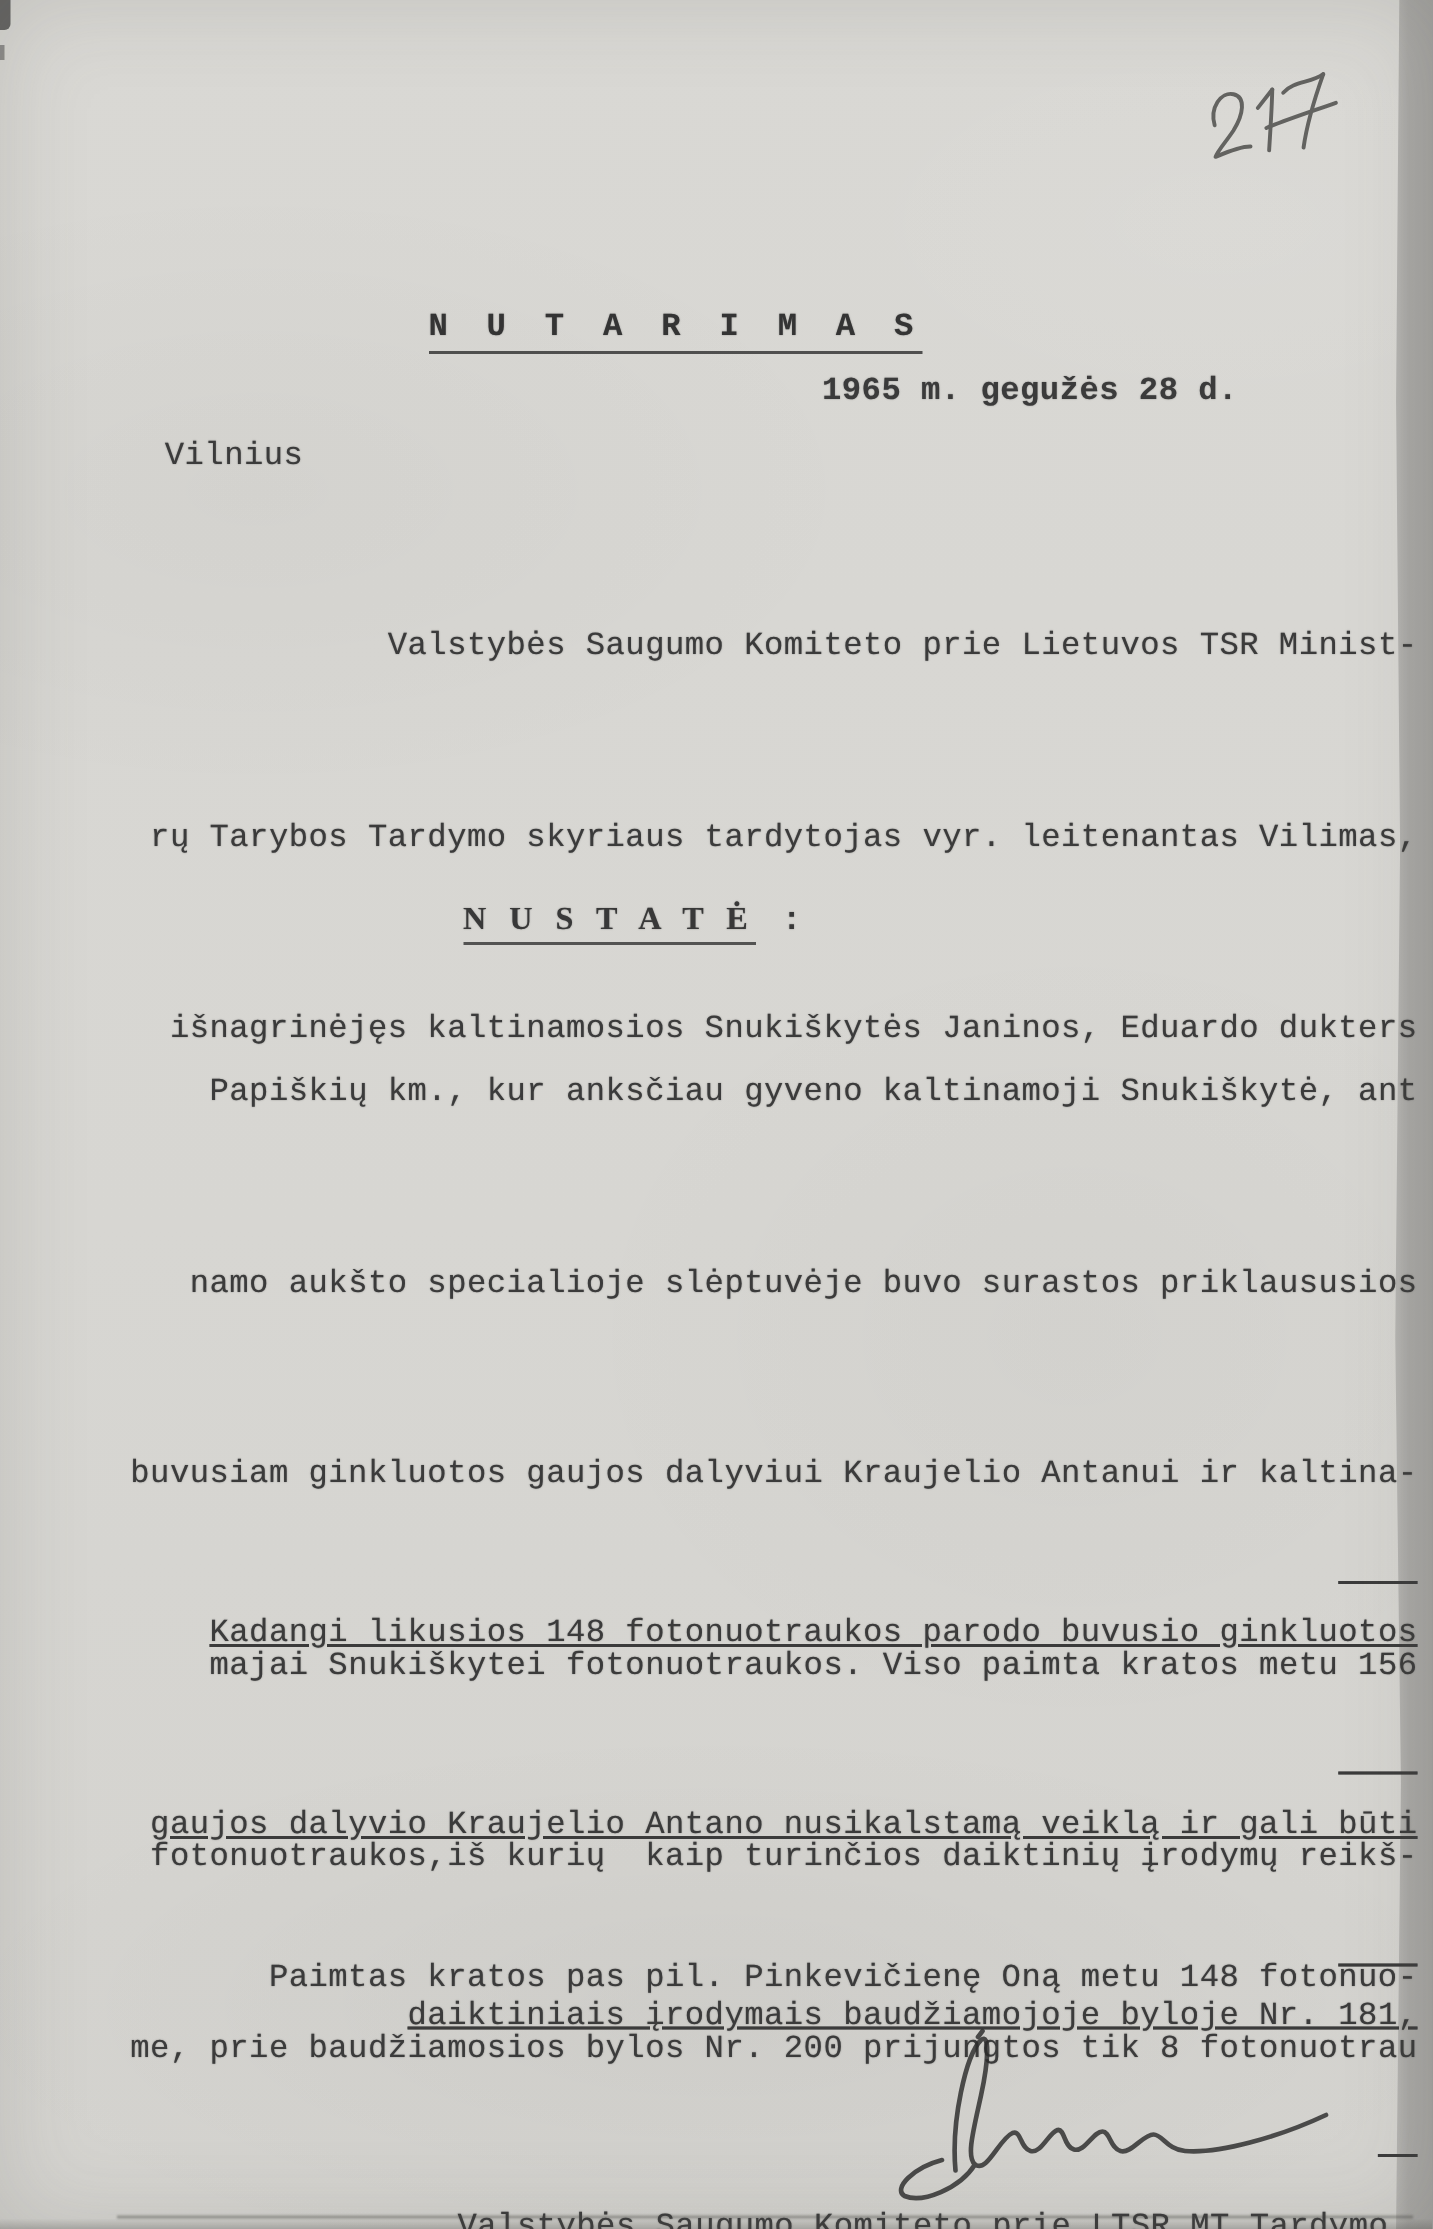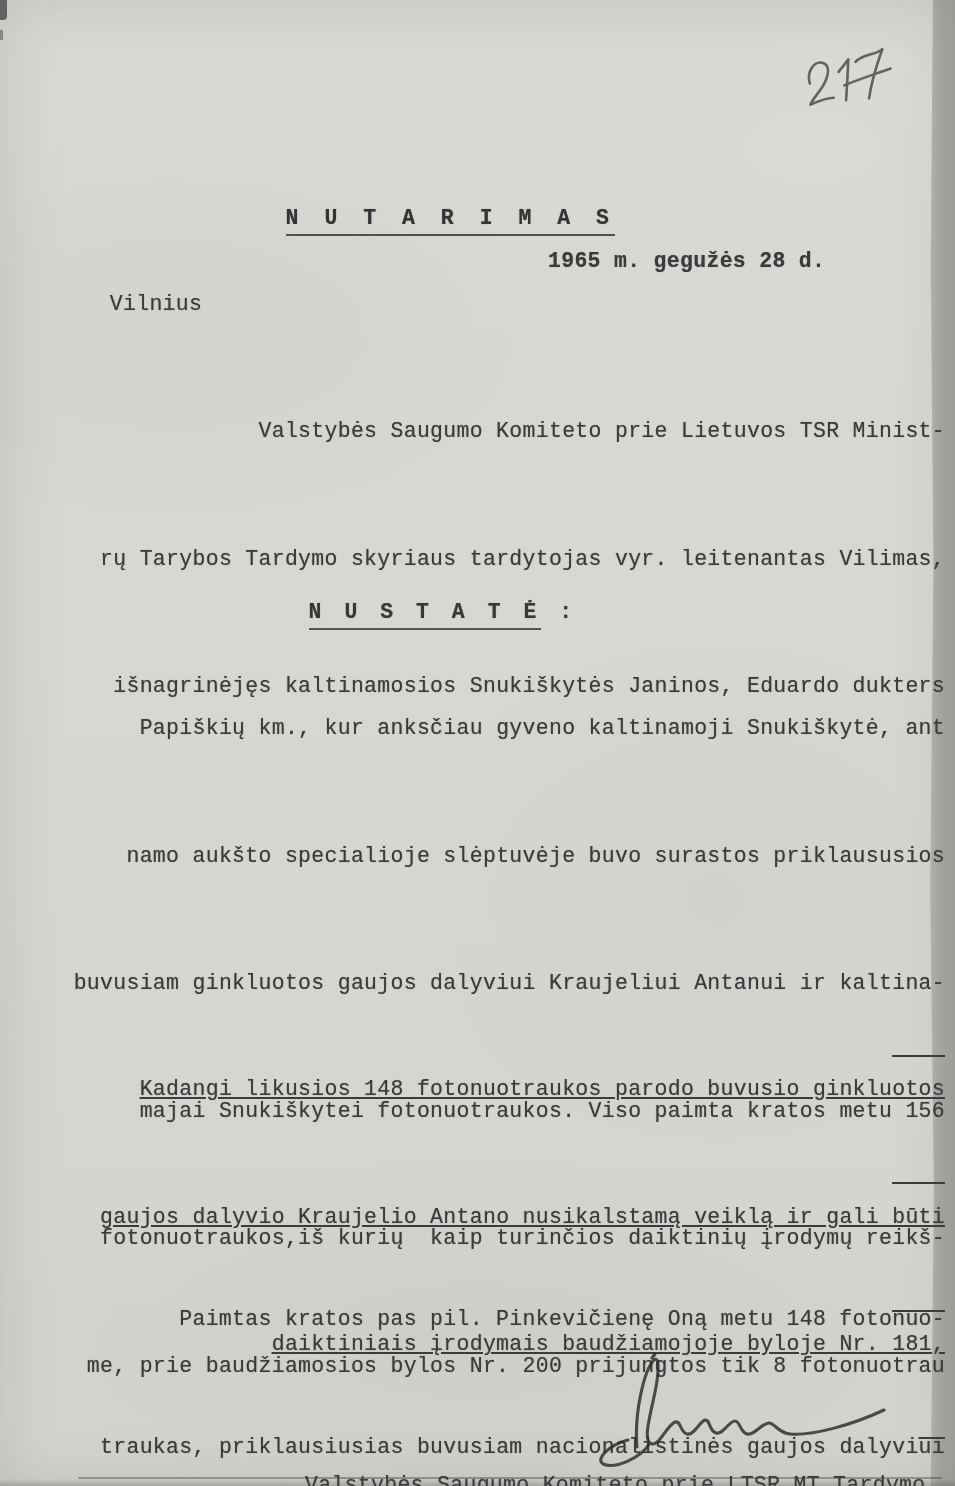--- a/index.html
+++ b/index.html
@@ -46,21 +46,21 @@
     position:absolute;
     font-size:21.5px;letter-spacing:.3px;line-height:42.5px;
     white-space:pre;
     text-shadow:0 0 1px rgba(55,55,55,0.55);
   }
   .title{
     top:154px;left:208px;letter-spacing:6.5px;font-weight:bold;color:#343434;
   }
   .title .u{border-bottom:2.5px solid rgba(45,45,45,0.8);padding-bottom:4px;}
   .heading{font-weight:bold;color:#383838;}
-  .heading .u{border-bottom:2.2px solid rgba(50,50,50,0.8);padding-bottom:4px;}
+  .heading .u{border-bottom:2.2px solid rgba(50,50,50,0.8);padding-bottom:4px;font-family:Liberation Serif, serif;}
   .h-nustate{top:548px;left:237px;letter-spacing:5px;}
   .h-nutare{top:1148px;left:280px;letter-spacing:5px;}
   .placedate{top:240px;left:57px;width:860px;}
   .placedate .date{position:absolute;left:491px;top:0;font-weight:bold;}
   .para{left:57px;width:888px;text-align:right;}
   .p-intro{top:325px;}
   .p-nustate1{top:622px;}
   .p-nustate2{top:983px;text-decoration:underline;}
   .p-nutare{top:1213px;}
   .indent-lg{padding-left:161px;}
@@ -110,37 +110,36 @@
     <div>išnagrinėjęs kaltinamosios Snukiškytės Janinos, Eduardo dukters</div>
   </div>
 
   <div class="tw heading h-nustate">
     <span class="u">N U S T A T Ė</span><span> <span>:</span></span>
   </div>
 
   <div class="tw para p-nustate1">
     <div>Papiškių km., kur anksčiau gyveno kaltinamoji Snukiškytė, ant</div>
     <div>namo aukšto specialioje slėptuvėje buvo surastos priklaususios</div>
-    <div>buvusiam ginkluotos gaujos dalyviui Kraujeliui Antanui ir kaltina-</div>
+    <div>buvusiam ginkluotos gaujos dalyviui Kraujelio Antanui ir kaltina-</div>
     <div>majai Snukiškytei fotonuotraukos. Viso paimta kratos metu 156</div>
     <div>fotonuotraukos,iš kurių  kaip turinčios daiktinių įrodymų reikš-</div>
     <div>me, prie baudžiamosios bylos Nr. 200 prijungtos tik 8 fotonuotrau</div>
     
   </div>
 
   <div class="tw para p-nustate2">
     <div class="indent-sm">Kadangi likusios 148 fotonuotraukos parodo buvusio ginkluotos</div>
     <div>gaujos dalyvio Kraujelio Antano nusikalstamą veiklą ir gali būti</div>
     <div>daiktiniais įrodymais baudžiamojoje byloje Nr. 181,</div>
   </div>
 
 
   <div class="tw para p-nutare">
     <div class="indent-sm">Paimtas kratos pas pil. Pinkevičienę Oną metu 148 fotonuo-</div>
-    <div>traukas, priklausiusias buvusiam nacionalistinės gaujos dalyviui</div>
     
     
   </div>
 
   <div class="tw sig">
     <div>Valstybės Saugumo Komiteto prie LTSR MT Tardymo</div>
     
   </div>
 
   <div class="hand hand-signature">

